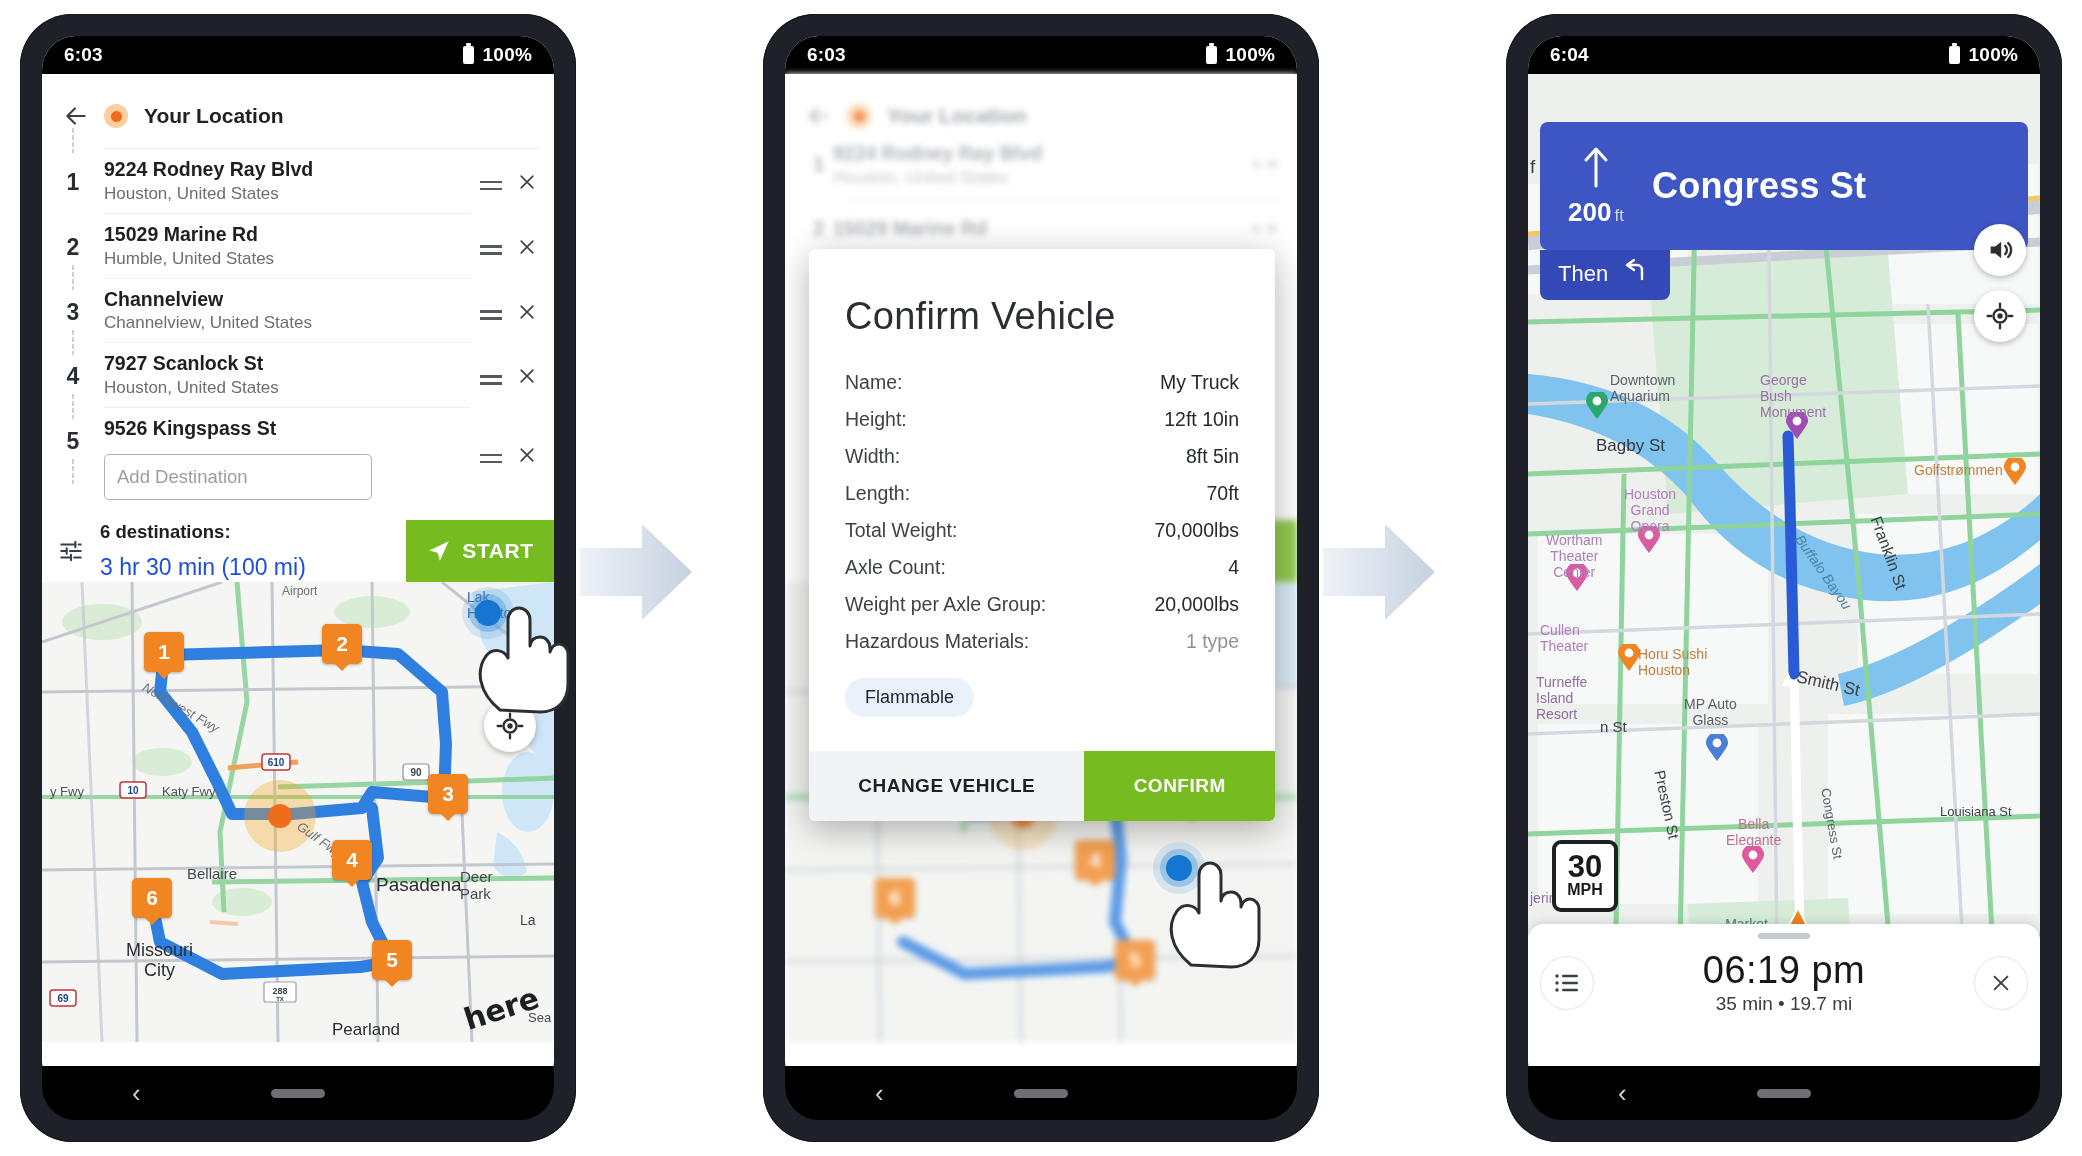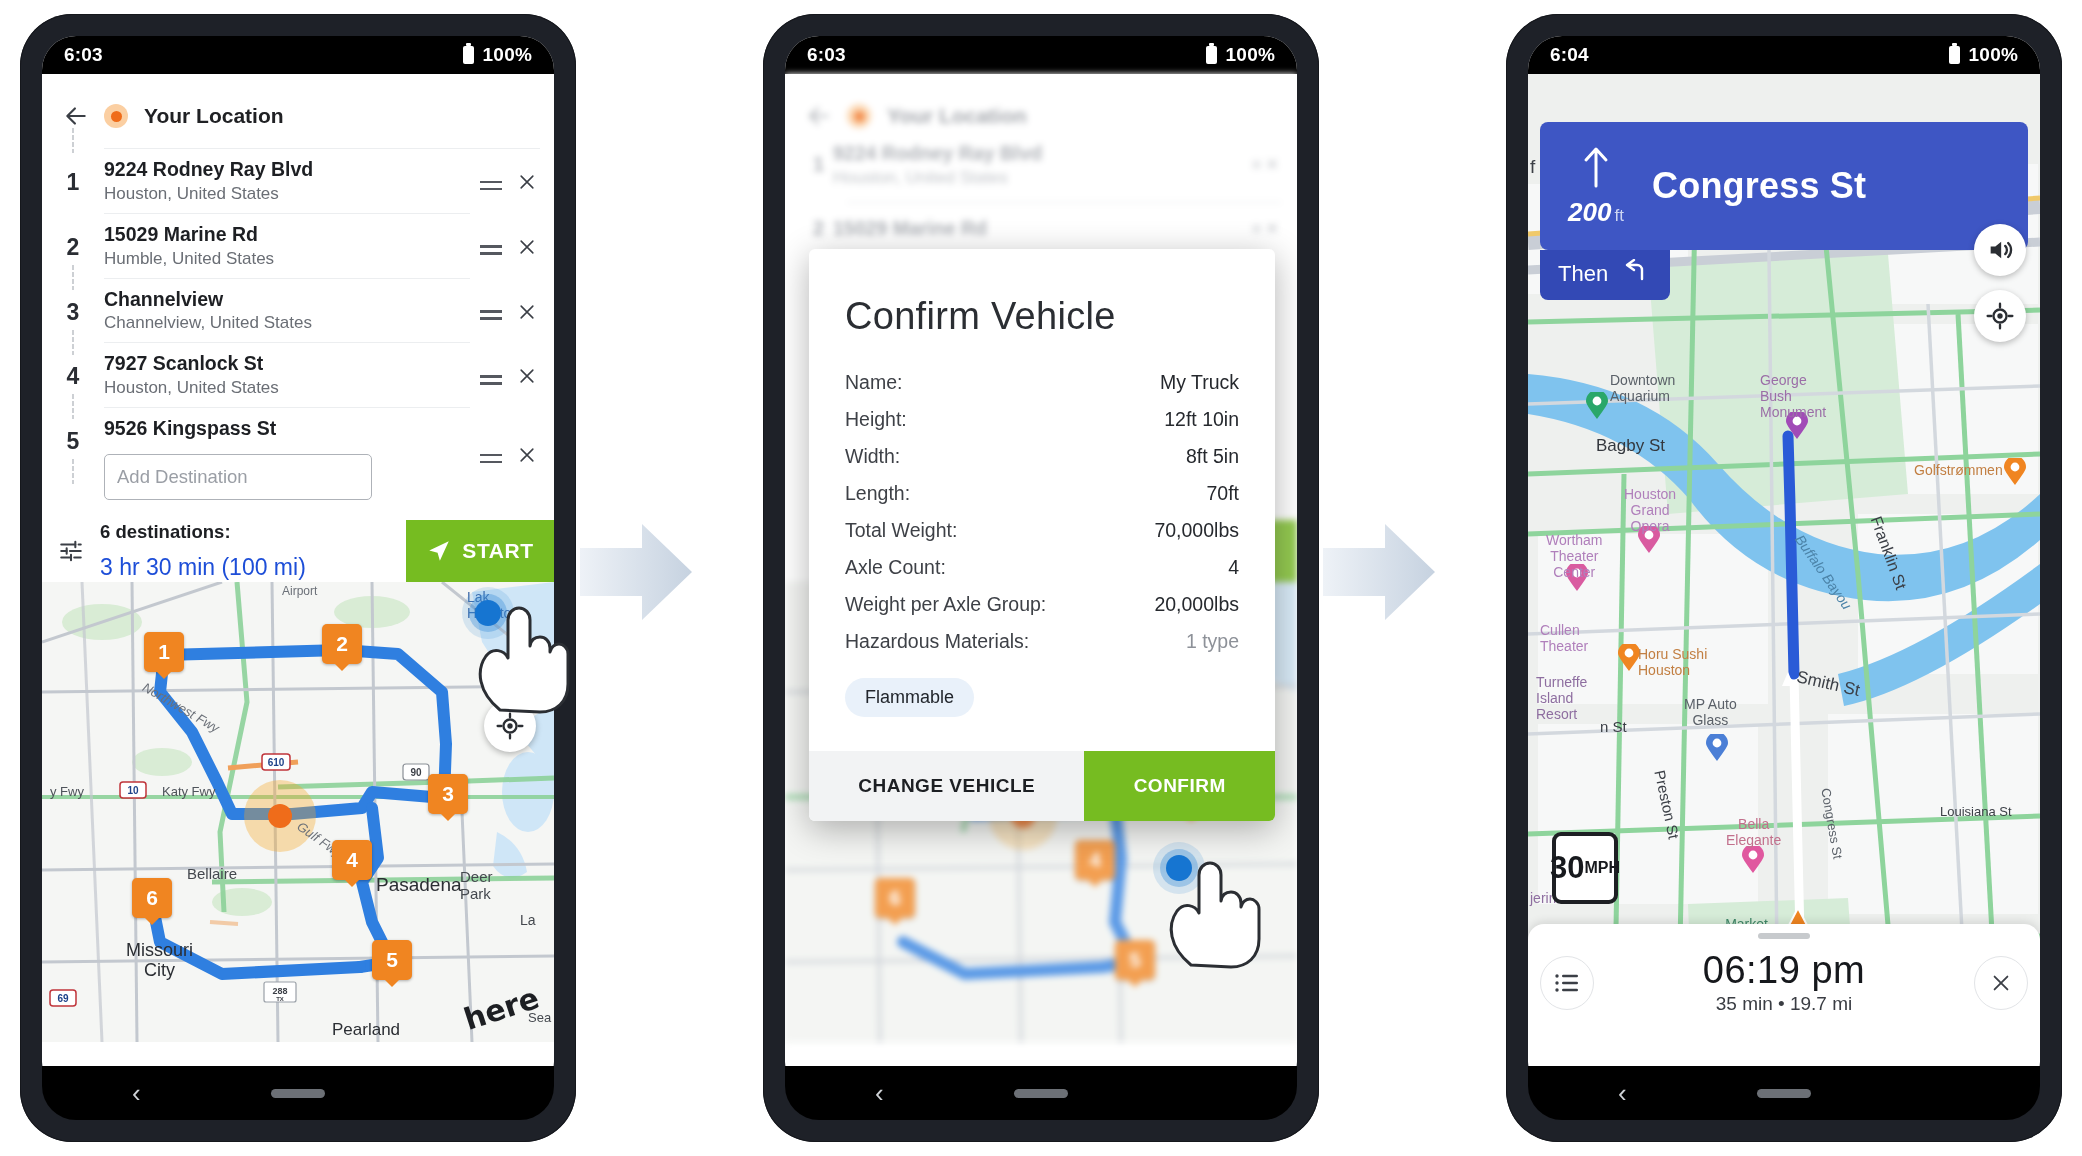--- a/index.html
+++ b/index.html
@@ -122,33 +122,33 @@
                 display:flex; align-items:center; justify-content:center; letter-spacing:.5px;}
 
   
   .p3-map { position:absolute; left:0; top:38px; width:512px; height:968px; overflow:hidden;
             background:#eef0ef; }
   .maneuver { position:absolute; left:12px; top:48px; width:488px; height:128px;
               background:#3e56c4; border-radius:8px; display:flex; align-items:center; z-index:6;}
   .man-left { width:112px; text-align:center; color:#fff; }
   .man-arrow { font-size:44px; line-height:1; font-weight:300; }
   .man-dist { margin-top:2px; }
-  .man-dist b { font-size:26px; font-weight:700;font-style:italic; }
+  .man-dist b { font-size:26px; font-weight:700; }
   .man-dist i { font-size:17px; font-style:normal; color:#cdd6f3; margin-left:3px;}
   .man-street { font-size:36px; font-weight:700; color:#fff; letter-spacing:.2px; }
   .then-chip { position:absolute; left:12px; top:176px; background:#3349b5; color:#fff;
                border-radius:0 0 8px 8px; padding:9px 22px 11px 18px; font-size:22px;
                display:flex; align-items:center; gap:14px; z-index:6; }
 
   .round-btn { position:absolute; right:14px; width:52px; height:52px; border-radius:50%;
                background:#fff; box-shadow:0 2px 6px rgba(0,0,0,.26); display:flex;
                align-items:center; justify-content:center; z-index:6; }
 
-  .speed { position:absolute; left:24px; bottom:138px; width:66px; height:72px; background:#fff;
-           border:4px solid #1d1f23; border-radius:9px; display:flex; flex-direction:row;
+  .speed { position:absolute; left:24px; bottom:130px; width:66px; height:72px; background:#fff;
+           border:4px solid #1d1f23; border-radius:9px; display:flex; flex-direction:column;
            align-items:center; justify-content:center; z-index:6; }
   .speed b { font-size:31px; font-weight:700; color:#17191d; line-height:.94; }
   .speed s { font-size:16px; font-weight:700; color:#17191d; text-decoration:none; line-height:1.15;}
 
   .eta-sheet { position:absolute; left:0; bottom:0; width:512px; height:118px; background:#fff;
                border-radius:16px 16px 0 0; display:flex; align-items:center; z-index:7;
                box-shadow:0 -2px 10px rgba(0,0,0,.12); }
   .grabber { position:absolute; left:50%; top:9px; transform:translateX(-50%); width:52px; height:6px;
              border-radius:4px; background:#c7cacd; }
   .eta-circ { width:54px; height:54px; border-radius:50%; border:1px solid #e2e4e7;

